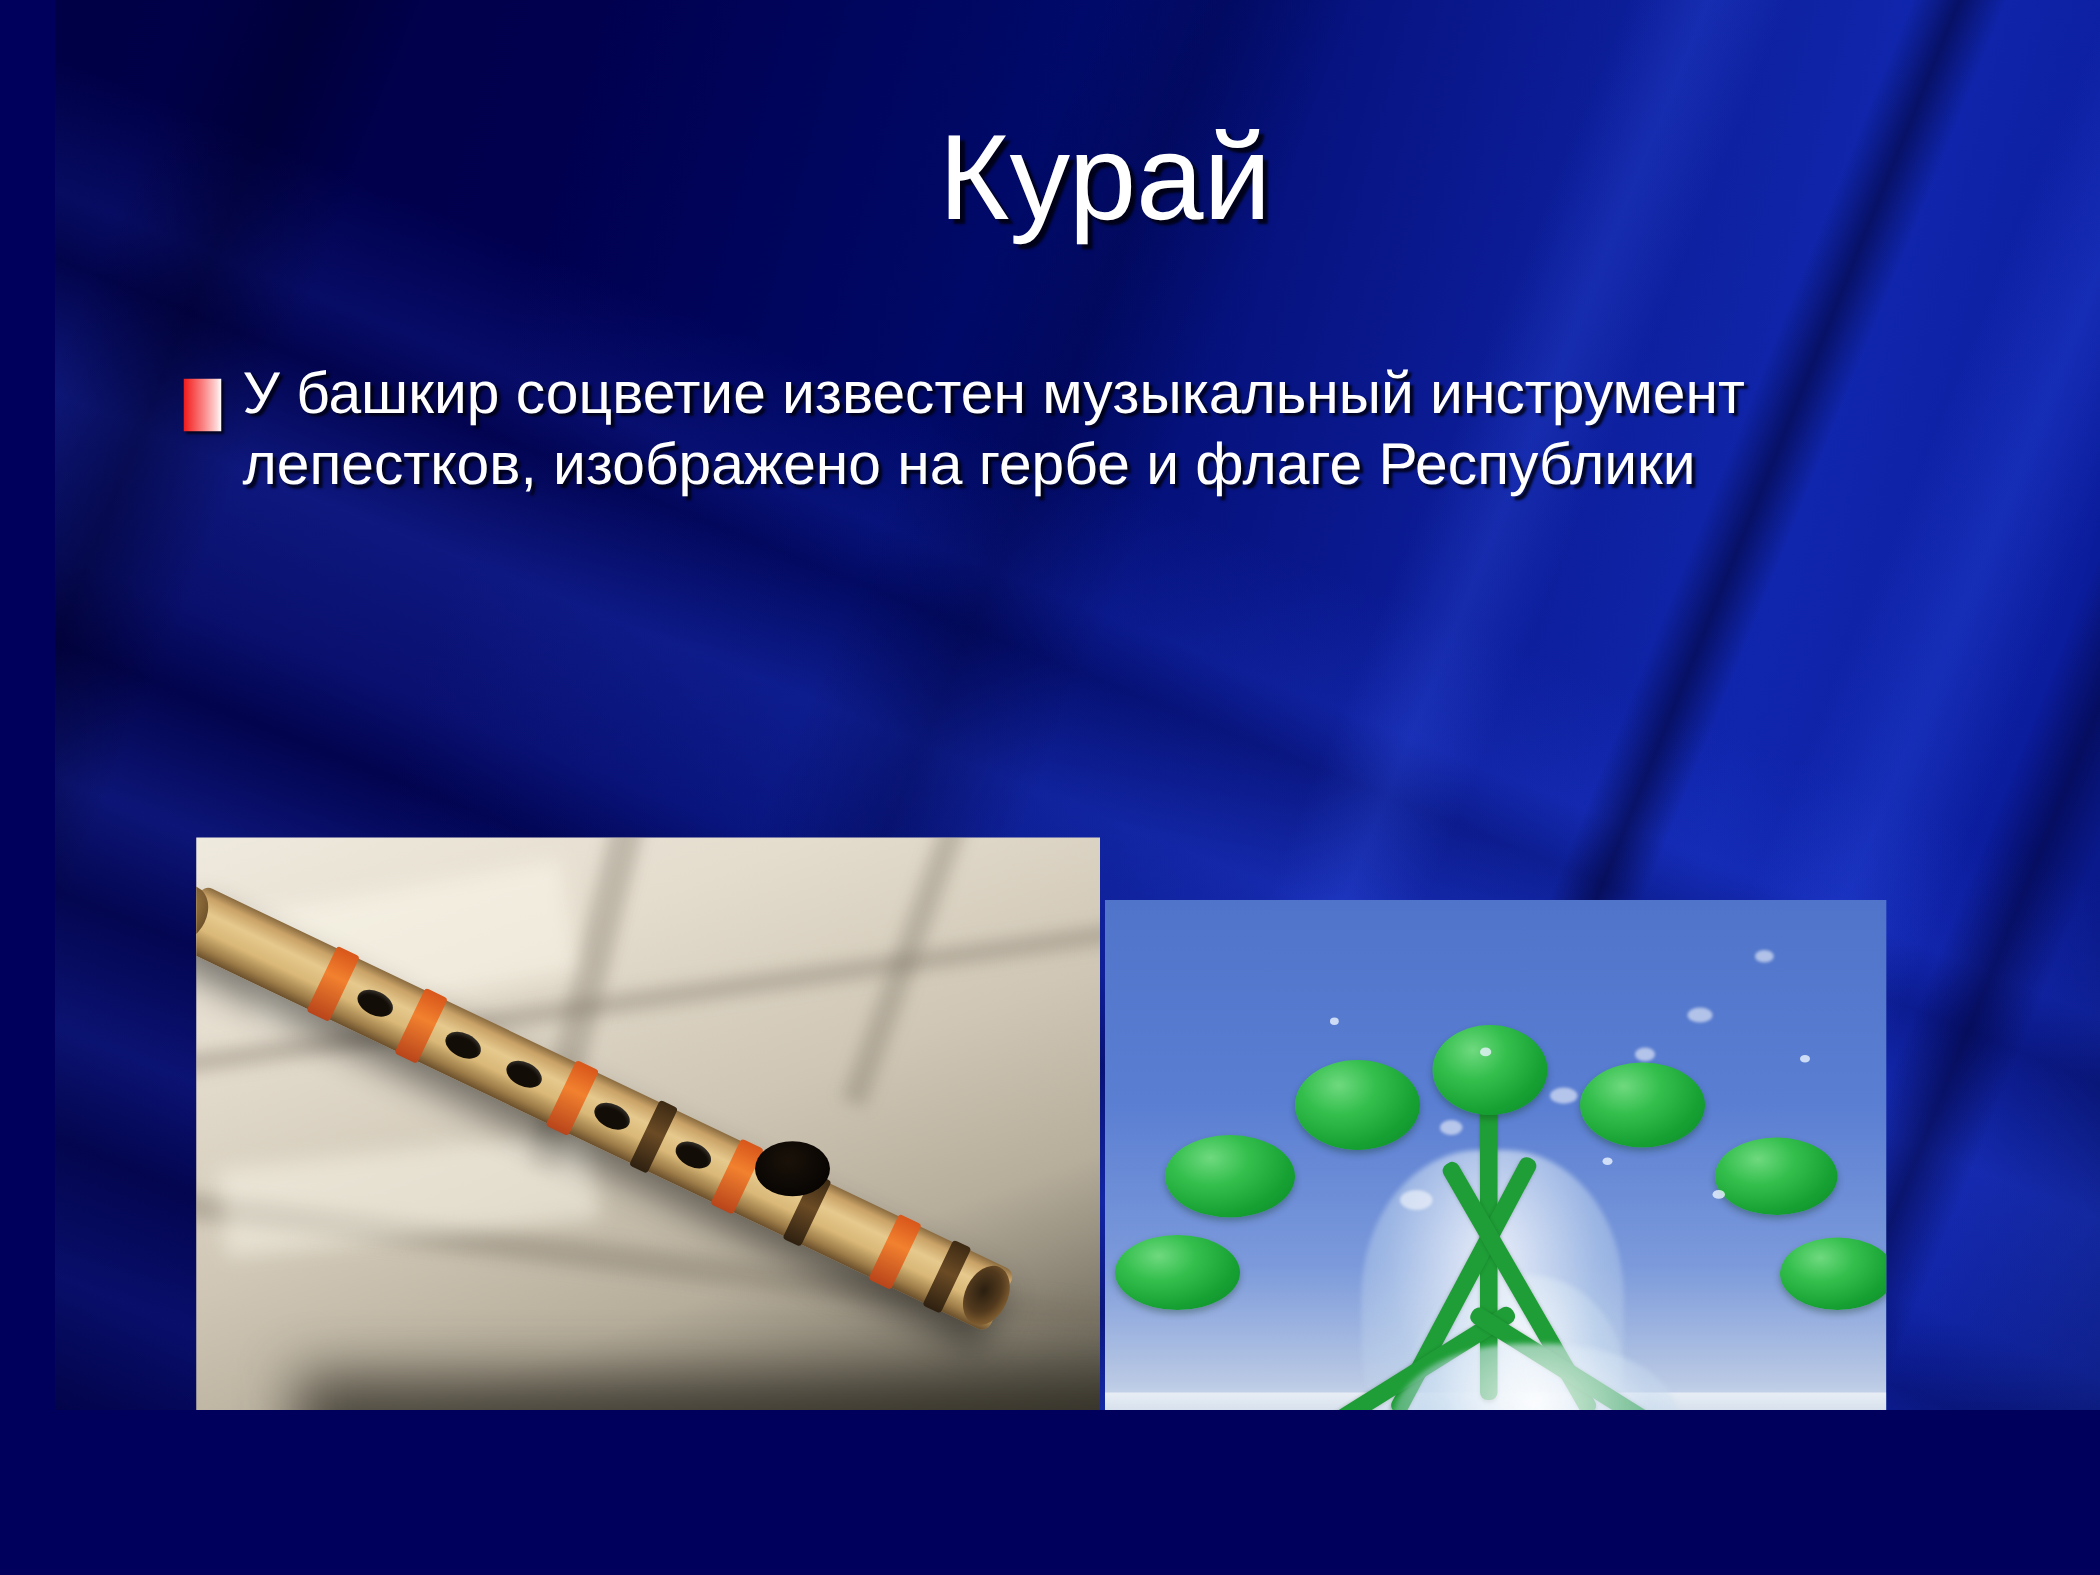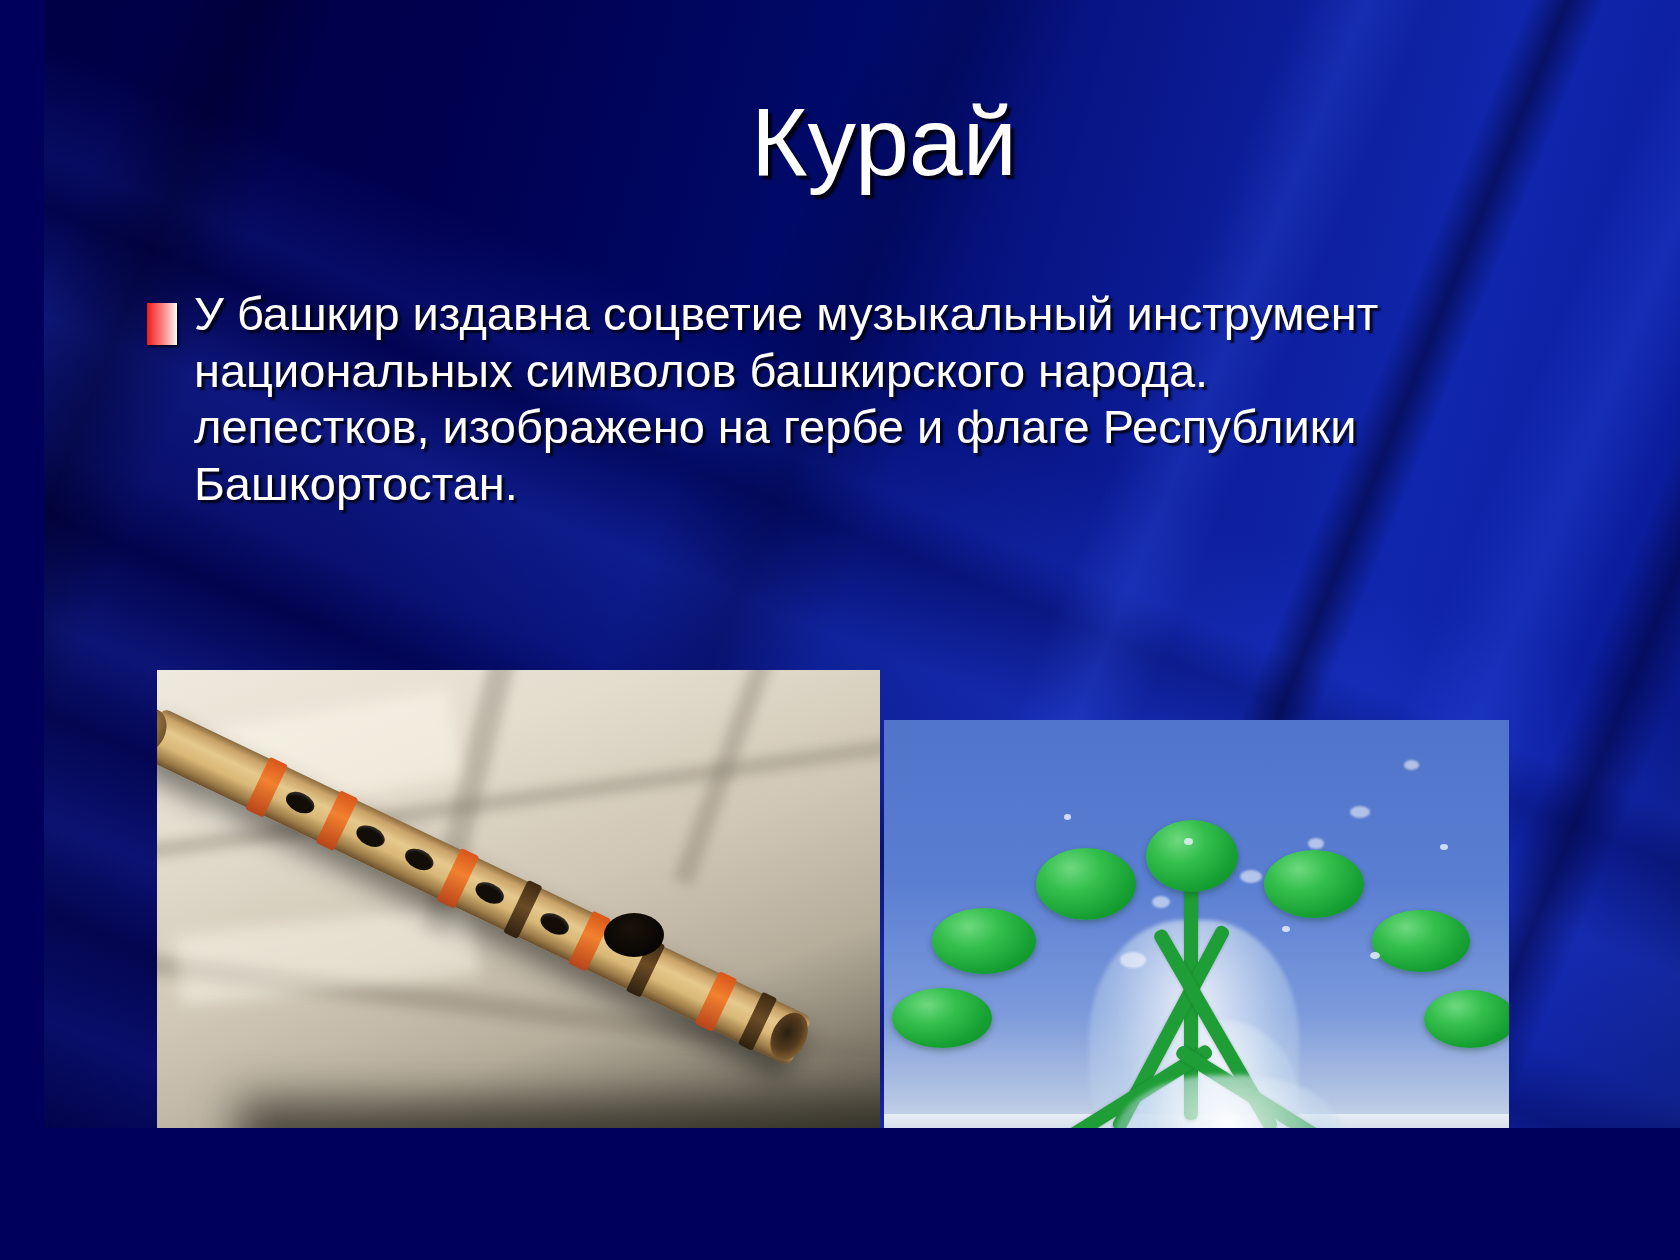--- a/index.html
+++ b/index.html
@@ -136,24 +136,22 @@
   <div class="ribbon r3"></div>
   <div class="ribbon r4"></div>
   <div class="ribbon r5"></div>
 
   <div id="title">Курай</div>
 
   <div id="body-block">
     <div class="bullet-row">
       <div id="bullet-marker"></div>
       <div id="body-text">
-        <span class="ln">У башкир издавна соцветие музыкальный инструмент</span>
-        <span class="ln">национальных символов башкирского народа.</span>
+        <span class="ln">У башкир соцветие известен музыкальный инструмент</span>
         <span class="ln">лепестков, изображено на гербе и флаге Республики</span>
-        <span class="ln">Башкортостан.</span>
       </div>
     </div>
   </div>
 
   <div id="photo-flute" class="photo">
     <div class="cloth-fold" style="left:-40px;top:120px;width:820px;height:16px;transform:rotate(-8deg);"></div>
     <div class="cloth-fold" style="left:-40px;top:330px;width:820px;height:22px;transform:rotate(7deg);"></div>
     <div class="cloth-fold" style="left:300px;top:-30px;width:26px;height:300px;transform:rotate(14deg);"></div>
     <div class="cloth-fold" style="left:560px;top:-40px;width:20px;height:260px;transform:rotate(20deg);"></div>
     <div class="cloth-hi" style="left:40px;top:40px;width:260px;height:90px;transform:rotate(-10deg);"></div>

